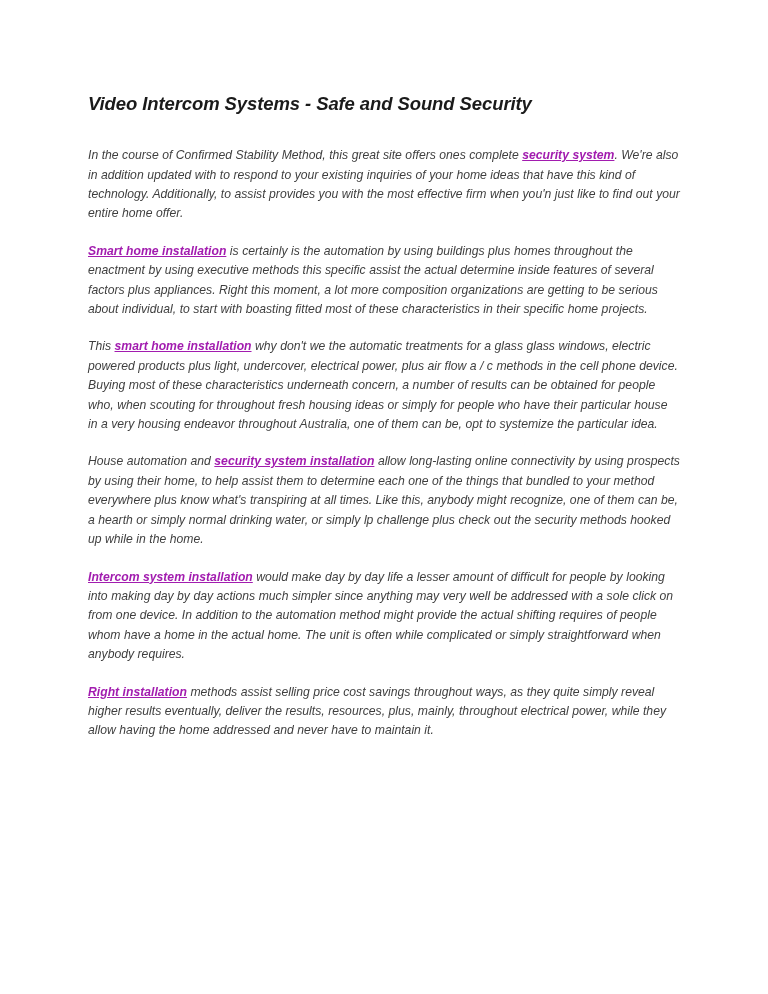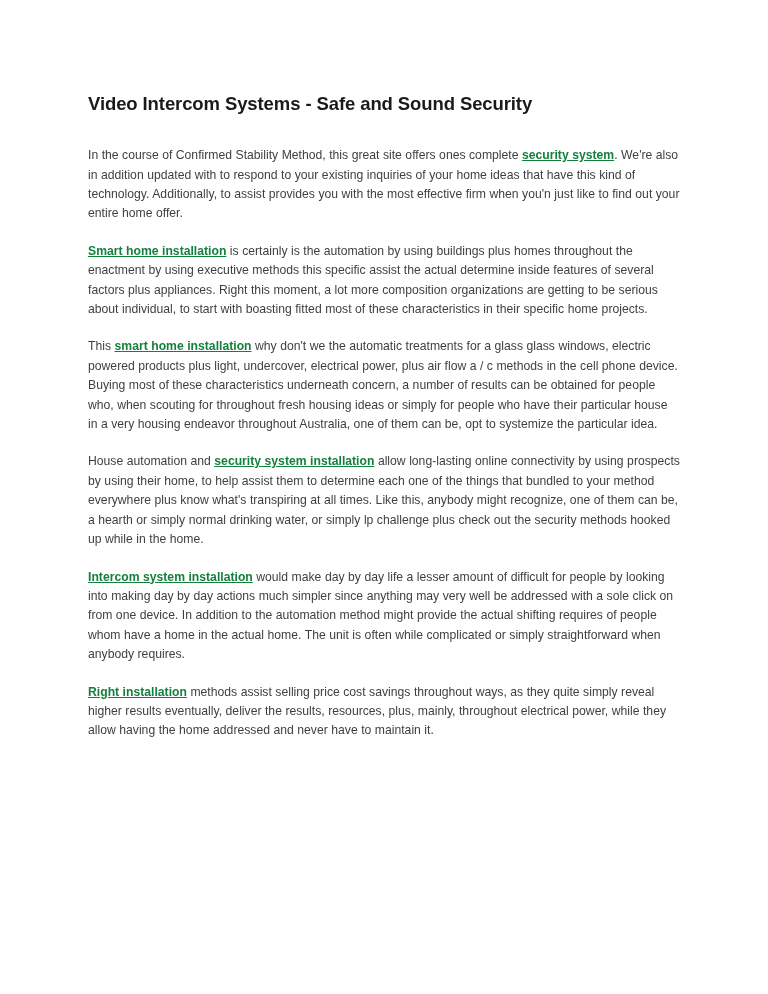--- a/index.html
+++ b/index.html
@@ -15,20 +15,21 @@
     -webkit-font-smoothing: antialiased;
   }
   .page {
     position: relative;
     width: 768px;
     height: 994px;
     background: #ffffff;
     box-sizing: border-box;
     padding: 93px 88px 0 88px;
     overflow: hidden;
+    font-style: italic;
   }
   .doc-title {
     font-size: 18.5px;
     font-weight: bold;
     color: #1a1a1a;
     letter-spacing: -0.1px;
     line-height: 1.2;
     margin: 0 0 31px 0;
     white-space: nowrap;
   }
@@ -38,21 +39,21 @@
     color: #3f3f3f;
     margin: 0 0 18px 0;
     text-align: left;
     max-width: 594px;
     word-spacing: 0.1px;
   }
   .para:last-child {
     margin-bottom: 0;
   }
   .doc-link {
-    color: #15803d;
+    color: #a21caf;
     font-weight: bold;
     text-decoration: underline;
     text-underline-offset: 1px;
     cursor: pointer;
   }
 </style>
 </head>
 <body>
 
 <div class="page">

